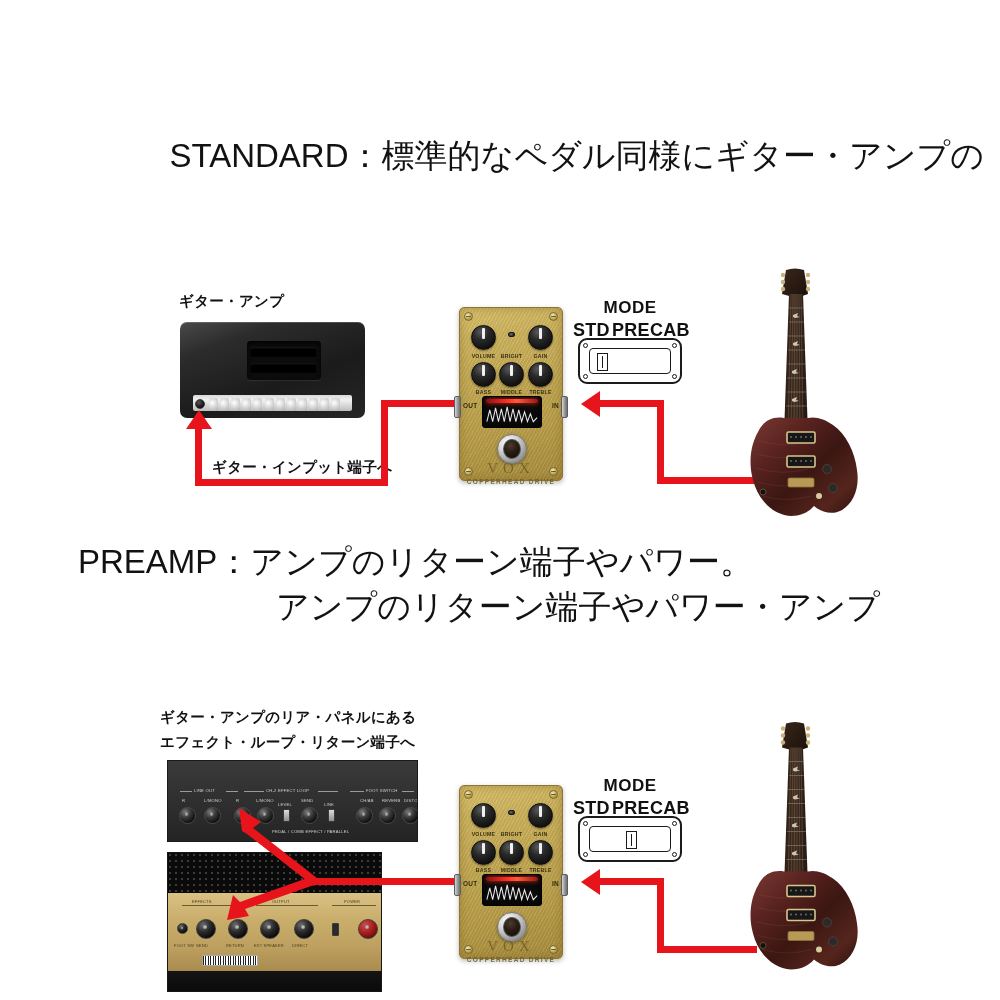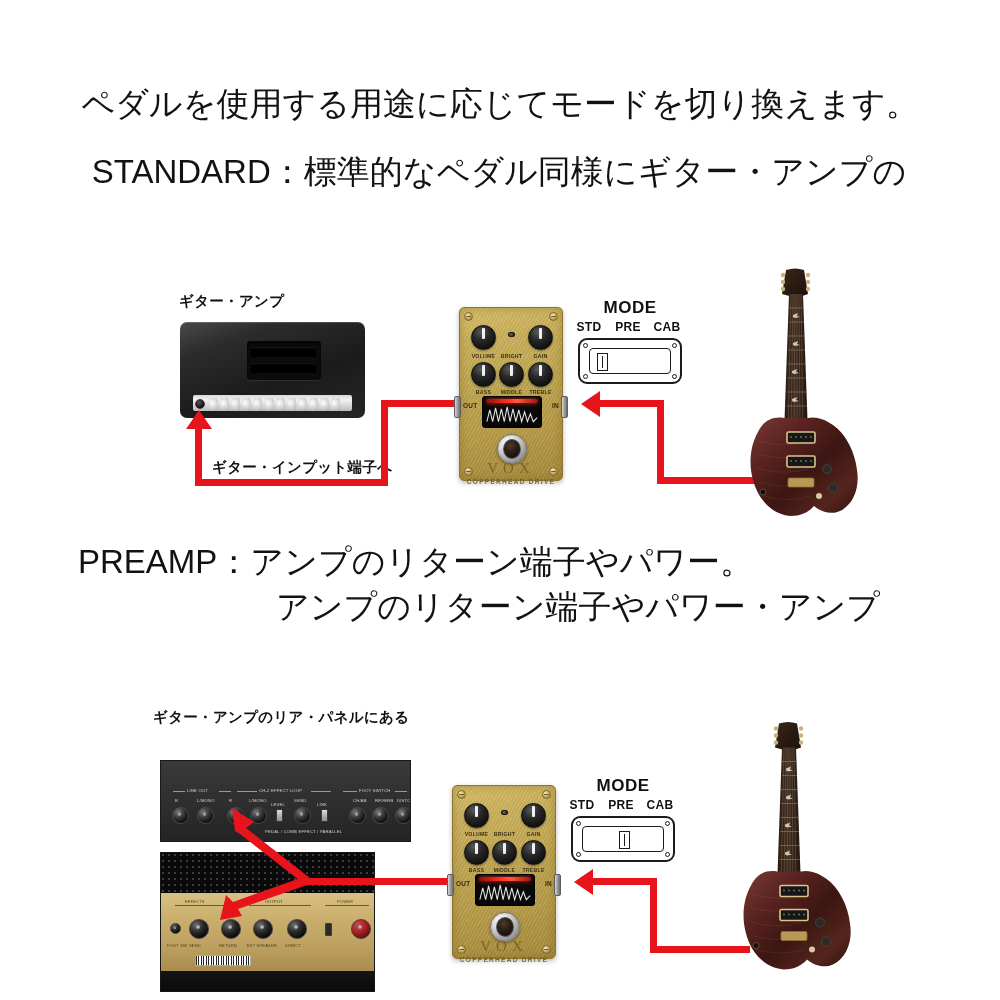--- a/index.html
+++ b/index.html
@@ -24,30 +24,30 @@
   }
   .subhead {
     position: absolute; left: 0; top: 82px; width: 1000px;
     text-align: center;
     font-size: 33px; font-weight: 400; color: #121212;
     letter-spacing: 0px; white-space: nowrap;
   }
   .para { position: absolute; font-size: 33px; color: #121212; line-height: 1.35; white-space: nowrap; }
   .para .ln { display: block; }
 
-  #std-para { left: 14px; top: 150px; width: 970px; text-align: center; }
+  #std-para { left: 14px; top: 134px; width: 970px; text-align: right; }
   #std-para .ln2 { padding-left: 258px; }
 
   #pre-para { left: 78px; top: 540px; width: 920px; text-align: left; }
   #pre-para .ln2, #pre-para .ln3 { padding-left: 198px; }
 
   
   .diagram { position: absolute; }
   #diagram-standard { left: 12px; top: 268px; width: 1000px; height: 262px; }
-  #diagram-preamp  { left: 5px; top: 700px; width: 894px; height: 300px; }
+  #diagram-preamp  { left: 12px; top: 700px; width: 894px; height: 300px; }
 
   
   .wire { position: absolute; background: #e8141b; }
   .wire-h { height: 7px; }
   .wire-v { width: 7px; }
   .arrow { position: absolute; width: 0; height: 0; }
   .arrow-left {
     border-top: 13px solid transparent;
     border-bottom: 13px solid transparent;
     border-right: 19px solid #e8141b;
@@ -272,21 +272,21 @@
   }
 
   
   .mode-group { position: absolute; }
   .mode-title {
     position: absolute; width: 100%; text-align: center;
     font-size: 17px; font-weight: 700; color: #111; letter-spacing: .5px;
   }
   .mode-pos {
     position: absolute;
-    font-size: 12px; font-weight: 700; color: #111; letter-spacing: .3px;
+    font-size: 18px; font-weight: 700; color: #111; letter-spacing: .3px;
     text-align: center;
   }
   .mode-body {
     position: absolute;
     border: 2px solid #1b1b1b;
     border-radius: 9px;
     background: #fff;
   }
   .mode-body .bevel {
     position: absolute; left: 9px; top: 8px; right: 9px; bottom: 8px;
@@ -319,21 +319,20 @@
     position: absolute;
     font-size: 14.5px; font-weight: 700; color: #111;
     letter-spacing: .3px; white-space: nowrap; line-height: 1.55;
   }
 </style>
 </head>
 <body>
 
 <div id="page">
 
-  <div class="subhead">ペダルを使用する用途に応じてモードを切り換えます。</div>
 
   <div class="para" id="std-para">
     <span class="ln ln1">STANDARD：標準的なペダル同様にギター・アンプの</span>
   </div>
 
   <div class="para" id="pre-para">
     <span class="ln ln1">PREAMP：アンプのリターン端子やパワー。</span>
     <span class="ln ln2">アンプのリターン端子やパワー・アンプ</span>
   </div>
 
@@ -544,20 +543,21 @@
         <circle cx="90" cy="230" r="3" fill="#d8cba0"></circle>
 
         <circle cx="34" cy="226" r="3" fill="#111" stroke="#6a5a40" stroke-width="0.8"></circle>
       </svg>
     </div>
   </div>
 
   <div class="diagram" id="diagram-preamp">
 
     <div class="callout" style="left:148px; top:6px;">ギター・アンプのリア・パネルにある</div>
+    <div class="callout" style="left:148px; top:31px;">エフェクト・ループ・リターン端子へ</div>
 
     <div class="rear-panel" style="left:155px; top:60px; width:251px; height:82px;">
       <div class="rp-rule" style="left:12px; top:30px; width:12px;"></div>
       <div class="rp-label" style="left:26px; top:27px;">LINE OUT</div>
       <div class="rp-rule" style="left:58px; top:30px; width:12px;"></div>
 
       <div class="rp-rule" style="left:76px; top:30px; width:20px;"></div>
       <div class="rp-label" style="left:98px; top:27px;">CH-2 EFFECT LOOP</div>
       <div class="rp-rule" style="left:150px; top:30px; width:20px;"></div>
 

